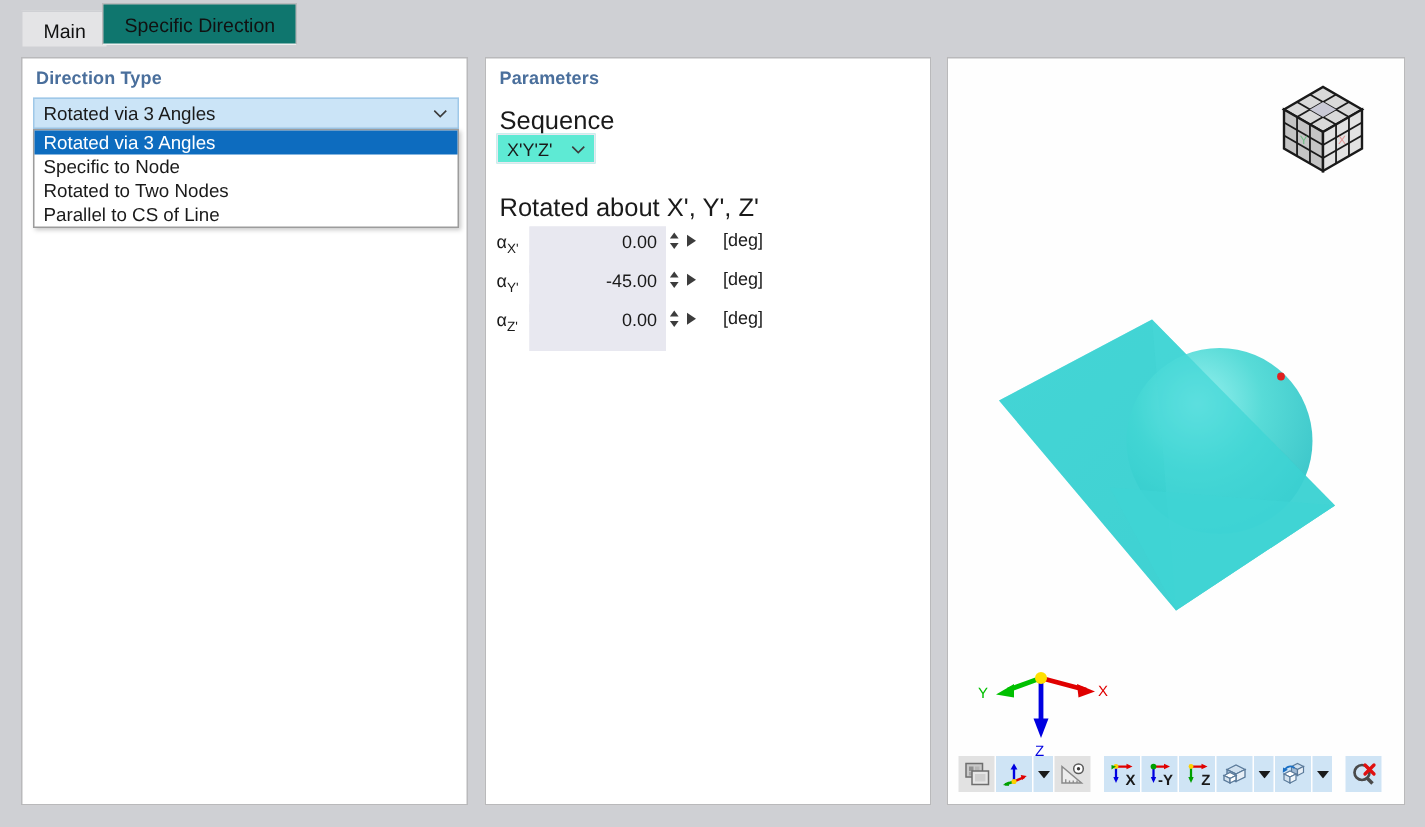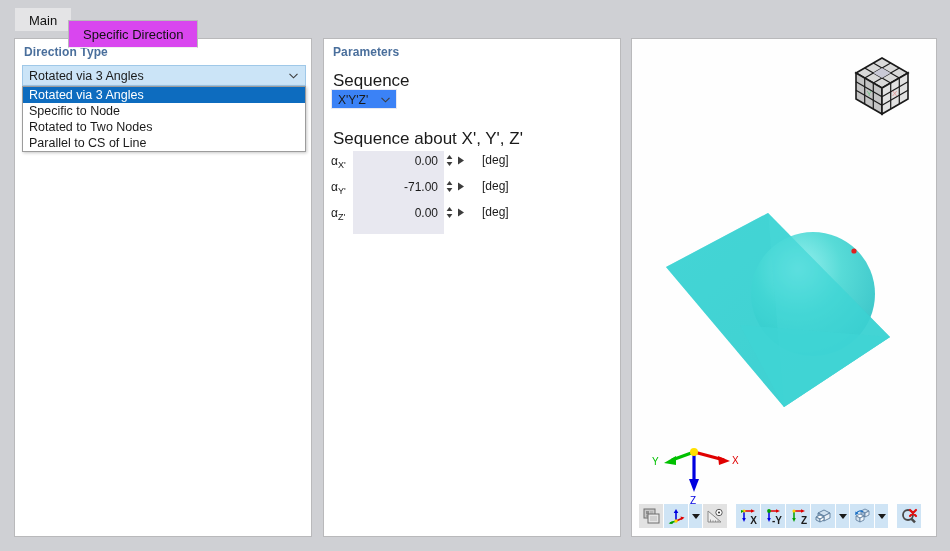--- a/index.html
+++ b/index.html
@@ -36,24 +36,24 @@
     cursor: default;
   }
   .tab.inactive {
     left: 14px;
     background: #e4e4e6;
     border: 1px solid #cfd0d4;
     border-bottom: none;
   }
   .tab.active {
     left: 68px;
-    top: 20px;
+    top: 2px;
     height: 28px;
     line-height: 27px;
-    background: #d946ef;
+    background: #0f766e;
     border: 1px solid #b9b9bb;
     border-bottom: 1px solid #efefef;
     z-index: 4;
   }
 
   
   .content {
     position: absolute;
     left: 0; top: 31px;
     width: 950px; height: 520px;
@@ -132,21 +132,21 @@
     font-size: 17px;
     color: #1a1a1a;
   }
   #lbl-sequence { left: 9px; top: 32px; }
   #lbl-rotated-about { left: 9px; top: 90px; }
 
   .combo-small {
     position: absolute;
     left: 7px; top: 50px;
     width: 66px; height: 20px;
-    background: #3b82f6;
+    background: #5eead4;
     border: 1px solid #e8e8f0;
     box-sizing: border-box;
     cursor: default;
   }
   .combo-small .combo-text {
     position: absolute;
     left: 6px; top: 3px;
     font-size: 12px;
     color: #1a1a1a;
   }
@@ -309,21 +309,21 @@
 
     <div class="combo-small">
       <span class="combo-text">X'Y'Z'</span>
       <span class="chev">
         <svg width="9" height="6" viewBox="0 0 9 6">
           <path d="M0.5 0.8 L4.5 4.8 L8.5 0.8" stroke="#3c3c3c" stroke-width="1.1" fill="none"></path>
         </svg>
       </span>
     </div>
 
-    <div class="field-label" id="lbl-rotated-about">Sequence about X', Y', Z'</div>
+    <div class="field-label" id="lbl-rotated-about">Rotated about X', Y', Z'</div>
 
     <div class="angle-row" style="top:112px;">
       <span class="angle-label">
         <span>α</span><sub>X'</sub>
       </span>
       <span class="angle-input">
         <span class="angle-value">0.00</span>
       </span>
       <span class="spin">
         <svg width="11" height="17" viewBox="0 0 11 17">
@@ -337,21 +337,21 @@
         </svg>
       </span>
       <span class="unit">[deg]</span>
     </div>
 
     <div class="angle-row" style="top:138px;">
       <span class="angle-label">
         <span>α</span><sub>Y'</sub>
       </span>
       <span class="angle-input">
-        <span class="angle-value">-71.00</span>
+        <span class="angle-value">-45.00</span>
       </span>
       <span class="spin">
         <svg width="11" height="17" viewBox="0 0 11 17">
           <path d="M5.5 3 L8.4 7 L2.6 7 Z" fill="#3c3c3c"></path>
           <path d="M5.5 14 L8.4 10 L2.6 10 Z" fill="#3c3c3c"></path>
         </svg>
       </span>
       <span class="play-tri">
         <svg width="8" height="9" viewBox="0 0 8 9">
           <path d="M1 0.5 L7 4.5 L1 8.5 Z" fill="#3c3c3c"></path>

